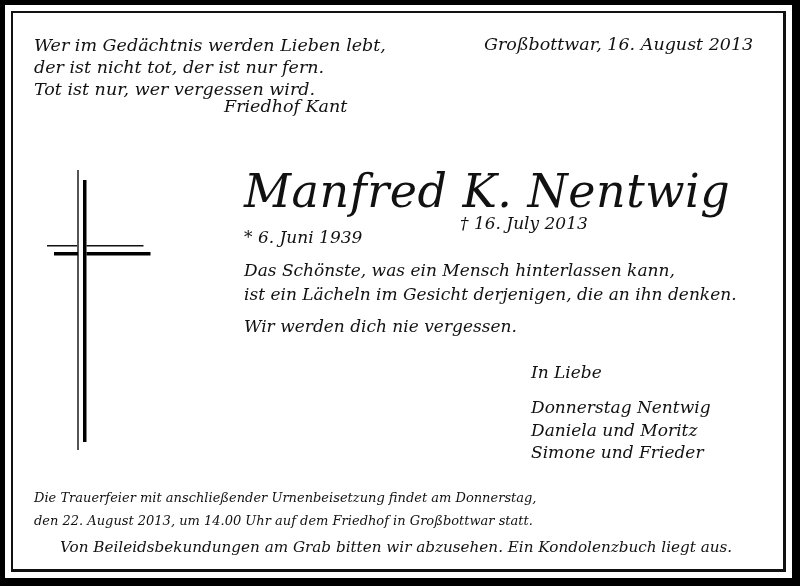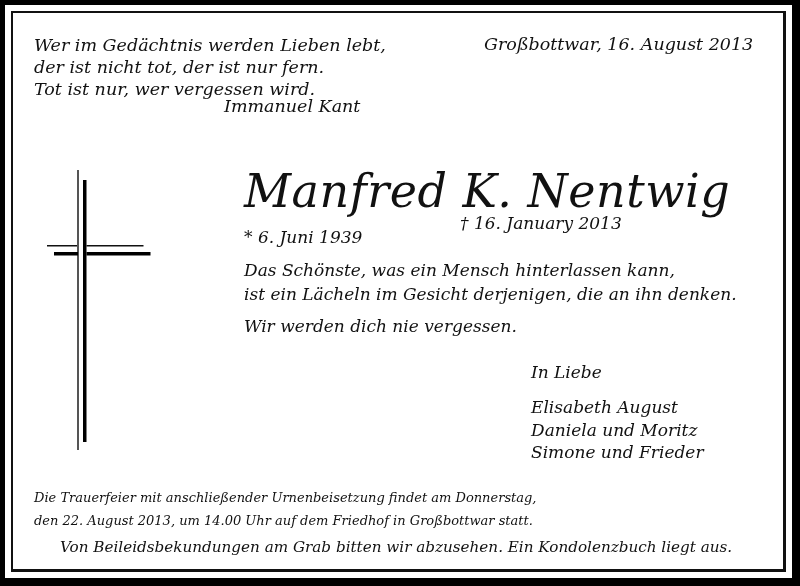--- a/index.html
+++ b/index.html
@@ -32,50 +32,50 @@
 <body>
 
 <div class="outer"></div>
 <div class="inner"></div>
 
 <div class="txt quote">
   <span class="l">Wer im Gedächtnis werden Lieben lebt,</span>
   <span class="l">der ist nicht tot, der ist nur fern.</span>
   <span class="l">Tot ist nur, wer vergessen wird.</span>
 </div>
-<div class="author">Immanuel Kant</div>
+<div class="author">Friedhof Kant</div>
 
 <div class="txt place-date">Großbottwar, 16. August 2013</div>
 
 <svg class="cross" viewBox="0 0 110 280" xmlns="http://www.w3.org/2000/svg">
 
   <rect x="33" y="0" width="2" height="280" fill="#555"></rect>
 
   <rect x="39" y="10" width="3.5" height="262" fill="#000"></rect>
 
   <rect x="3" y="75" width="30" height="1.5" fill="#111"></rect>
   <rect x="42.5" y="75" width="57" height="1.5" fill="#111"></rect>
 
   <rect x="10" y="82" width="24" height="3.5" fill="#000"></rect>
   <rect x="42.5" y="82" width="64" height="3.5" fill="#000"></rect>
 </svg>
 
 <div class="txt name">Manfred K. Nentwig</div>
 <div class="txt birth">* 6. Juni 1939</div>
-<div class="txt death">† 16. January 2013</div>
+<div class="txt death">† 16. July 2013</div>
 
 <div class="txt saying">
   <span class="l">Das Schönste, was ein Mensch hinterlassen kann,</span>
   <span class="l">ist ein Lächeln im Gesicht derjenigen, die an ihn denken.</span>
 </div>
 <div class="txt never">Wir werden dich nie vergessen.</div>
 
 <div class="txt inlove">In Liebe</div>
 <div class="txt family">
-  <span class="l">Elisabeth August</span>
+  <span class="l">Donnerstag Nentwig</span>
   <span class="l">Daniela und Moritz</span>
   <span class="l">Simone und Frieder</span>
 </div>
 
 <div class="txt ceremony">
   <span class="l">Die Trauerfeier mit anschließender Urnenbeisetzung findet am Donnerstag,</span>
   <span class="l">den 22. August 2013, um 14.00 Uhr auf dem Friedhof in Großbottwar statt.</span>
 </div>
 <div class="txt condol">Von Beileidsbekundungen am Grab bitten wir abzusehen. Ein Kondolenzbuch liegt aus.</div>
 

